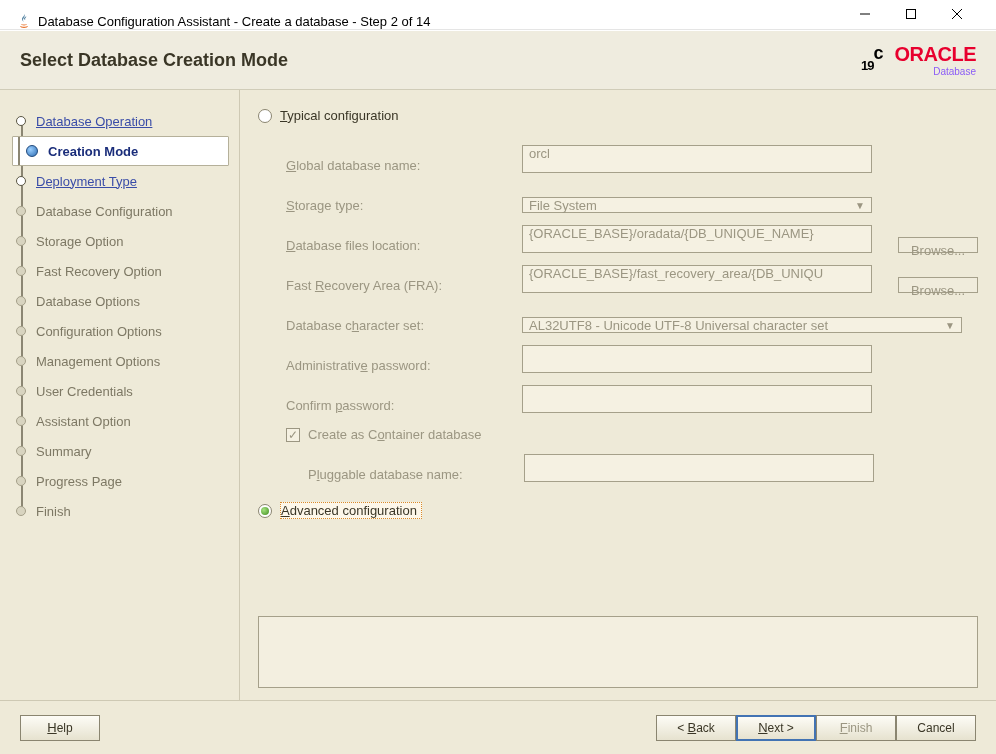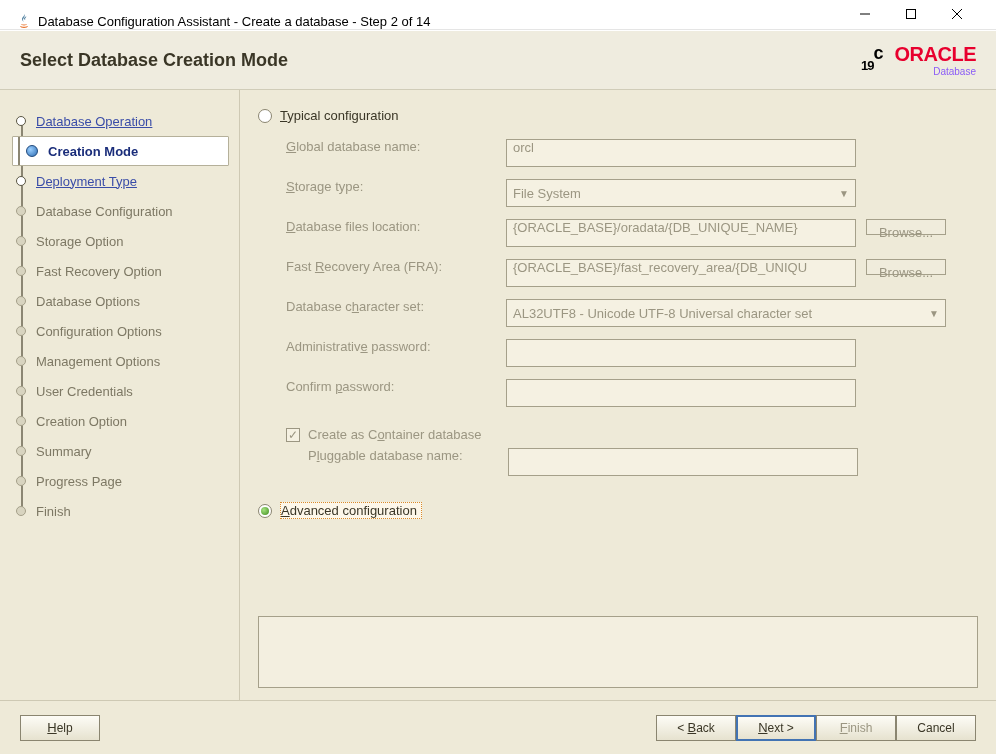--- a/index.html
+++ b/index.html
@@ -42,25 +42,25 @@
 .content { flex: 1; padding: 18px 18px 12px 18px; display: flex; flex-direction: column; }
 
 .radio-row { display: flex; align-items: center; margin-bottom: 6px; }
 .radio { width: 14px; height: 14px; border-radius: 50%; border: 1px solid #8a8570; margin-right: 8px; background: #fff; position: relative; flex-shrink: 0; }
 .radio.selected::after { content: ''; position: absolute; left: 2px; top: 2px; width: 8px; height: 8px; border-radius: 50%; background: radial-gradient(circle at 35% 35%, #a4e27f, #3f8c1f); }
 .radio-label { color: #3a3626; }
 .radio-label.focused { border: 1px dotted #d98a2b; padding: 0 4px 0 0; background: #fdf7e9; }
 .radio-label u { text-decoration: underline; }
 
 .form-section { margin: 4px 0 4px 28px; }
-.form-row { display: flex; align-items: flex-start; margin: 6px 0; height: 34px; }
+.form-row { display: flex; align-items: flex-end; margin: 6px 0; height: 34px; gap: 16px; }
 .form-label { width: 220px; color: #9b9682; }
 .form-label u { text-decoration: underline; }
 .form-input { flex: 1; height: 28px; border: 1px solid #a5a08a; background: #f5f1e2; padding: 0 6px; color: #9b9682; max-width: 350px; }
-.form-select { flex: 1; height: 28px; border: 1px solid #a5a08a; background: #f5f1e2; padding: 0 6px; color: #9b9682; max-width: 350px; display: flex; align-items: center; justify-content: space-between; }
+.form-select { flex: 1; height: 16px; border: 1px solid #a5a08a; background: #f5f1e2; padding: 0 6px; color: #9b9682; max-width: 350px; display: flex; align-items: center; justify-content: space-between; }
 .form-select.wide { max-width: 440px; }
 .form-select .tri { color: #9b9682; font-size: 10px; }
 .browse-btn { width: 80px; height: 16px; margin-left: 10px; border: 1px solid #a5a08a; background: #f0ecdc; color: #9b9682; text-align: center; line-height: 26px; }
 
 .checkbox-row { display: flex; align-items: center; margin: 14px 0 6px 0; }
 .checkbox { width: 14px; height: 14px; border: 1px solid #9b9682; background: #f5f1e2; margin-right: 8px; display: flex; align-items: center; justify-content: center; color: #9b9682; font-size: 12px; }
 .checkbox-label { color: #9b9682; }
 
 .sub-indent { margin-left: 22px; }
 
@@ -163,21 +163,21 @@
         <span class="step-label">Management Options</span>
       </div>
     <div class="step-item">
         <div class="step-line"></div>
         <div class="step-bullet"></div>
         <span class="step-label">User Credentials</span>
       </div>
     <div class="step-item">
         <div class="step-line"></div>
         <div class="step-bullet"></div>
-        <span class="step-label">Creation Option</span>
+        <span class="step-label">Assistant Option</span>
       </div>
     <div class="step-item">
         <div class="step-line"></div>
         <div class="step-bullet"></div>
         <span class="step-label">Summary</span>
       </div>
     <div class="step-item">
         <div class="step-line"></div>
         <div class="step-bullet"></div>
         <span class="step-label">Progress Page</span>

